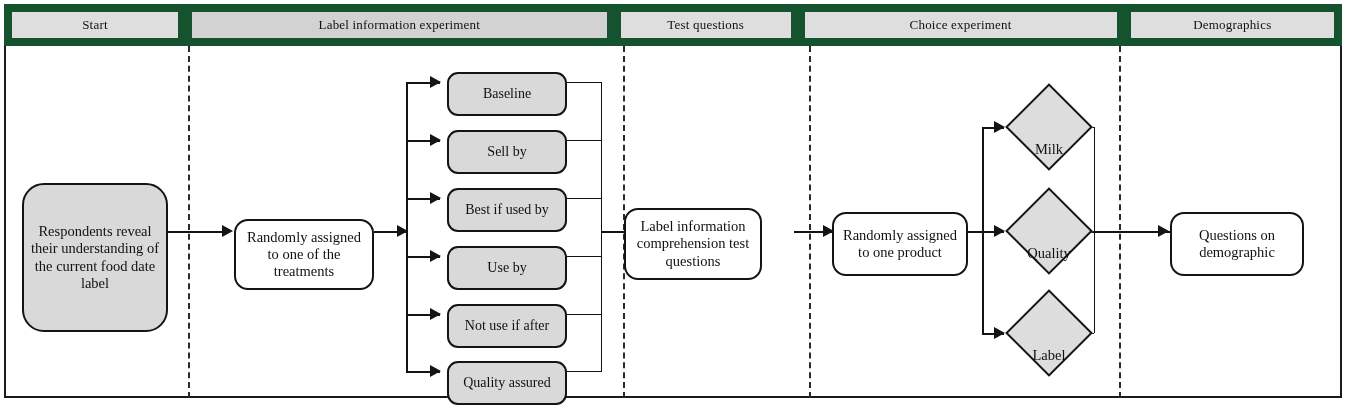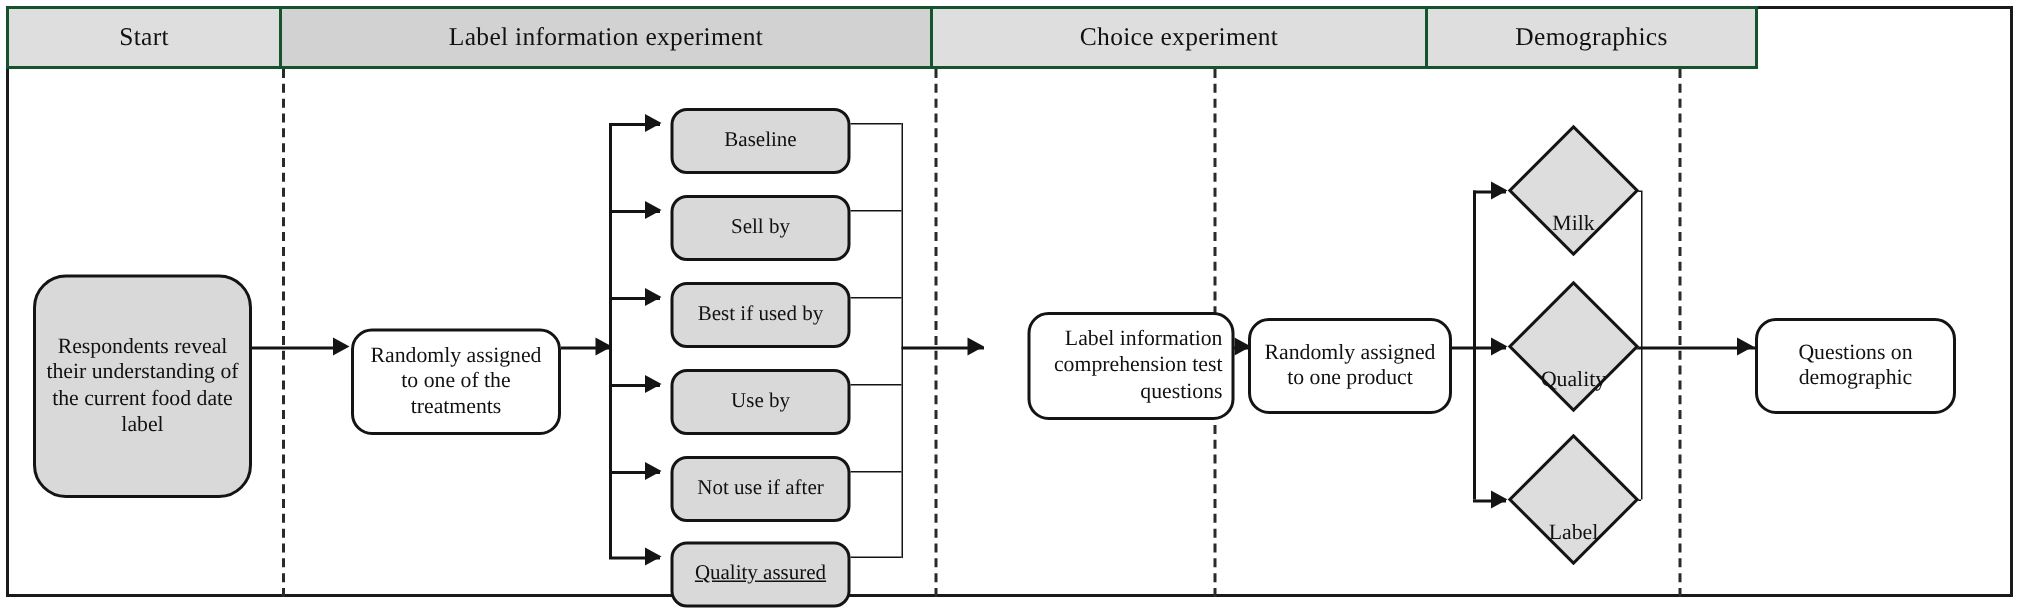--- a/index.html
+++ b/index.html
@@ -36,27 +36,27 @@
     position: absolute;
     left: 4px;
     top: 4px;
     width: 1338px;
     height: 42px;
     display: flex;
     box-sizing: border-box;
   }
   .header-cell {
     box-sizing: border-box;
-    border: 2px solid #14532d;
+    border: 8px solid #14532d;
     margin-left: -2px;
     background: #dedede;
     display: flex;
     align-items: center;
     justify-content: center;
-    font-size: 17px;
+    font-size: 13px;
     letter-spacing: .2px;
     color: #111111;
     white-space: nowrap;
   }
   .header-cell:first-child { margin-left: 0; }
   .header-cell.shaded { background: #d2d2d2; }
 
   
   .col-divider {
     position: absolute;
@@ -150,20 +150,21 @@
 </head>
 <body>
 
 <div id="figure">
 
   <div class="outer-frame"></div>
 
   <div class="header-row">
     <div class="header-cell" style="width:184px;">Start</div>
     <div class="header-cell shaded" style="width:436px;">Label information experiment</div>
+    <div class="header-cell" style="width:188px;">Test questions</div>
     <div class="header-cell" style="width:332px;">Choice experiment</div>
     <div class="header-cell" style="width:222px;">Demographics</div>
   </div>
 
   <div class="col-divider" style="left:188px;"></div>
   <div class="col-divider" style="left:623px;"></div>
   <div class="col-divider" style="left:809px;"></div>
   <div class="col-divider" style="left:1119px;"></div>
 
   <div class="node filled round-lg" style="left:22px; top:171px; width:146px; height:149px;">Respondents reveal their understanding of the current food date label</div>
@@ -194,35 +195,35 @@
   <div class="arrowhead" style="left:430px; top:308px;"></div>
 
   <div class="hline thick" style="left:406px; top:371px; width:34px;"></div>
   <div class="arrowhead" style="left:430px; top:365px;"></div>
 
   <div class="node treat" style="left:447px; top:60px;  width:120px; height:44px;">Baseline</div>
   <div class="node treat" style="left:447px; top:118px; width:120px; height:44px;">Sell by</div>
   <div class="node treat" style="left:447px; top:234px; width:120px; height:44px;">Use by</div>
   <div class="node treat" style="left:447px; top:176px; width:120px; height:44px;">Best if used by</div>
   <div class="node treat" style="left:447px; top:292px; width:120px; height:44px;">Not use if after</div>
-  <div class="node treat" style="left:447px; top:349px; width:120px; height:44px;text-decoration:underline;">Quality assured</div>
+  <div class="node treat" style="left:447px; top:349px; width:120px; height:44px;">Quality assured</div>
 
   <div class="hline" style="left:567px; top:82px;  width:34px;"></div>
   <div class="hline" style="left:567px; top:140px; width:34px;"></div>
   <div class="hline" style="left:567px; top:198px; width:34px;"></div>
   <div class="hline" style="left:567px; top:256px; width:34px;"></div>
   <div class="hline" style="left:567px; top:314px; width:34px;"></div>
   <div class="hline" style="left:567px; top:371px; width:34px;"></div>
 
   <div class="vline" style="left:601px; top:82px; height:290px;"></div>
 
   <div class="hline thick" style="left:601px; top:231px; width:55px;"></div>
   <div class="arrowhead" style="left:645px; top:225px;"></div>
 
-  <div class="node" style="left:685px; top:196px; width:138px; height:72px;text-align:right;">Label information comprehension test questions</div>
+  <div class="node" style="left:624px; top:196px; width:138px; height:72px;">Label information comprehension test questions</div>
 
   <div class="hline thick" style="left:794px; top:231px; width:38px;"></div>
   <div class="arrowhead" style="left:823px; top:225px;"></div>
 
   <div class="node" style="left:832px; top:200px; width:136px; height:64px;">Randomly assigned to one product</div>
 
   <div class="hline thick" style="left:968px; top:231px; width:14px;"></div>
   <div class="vline thick" style="left:982px; top:127px; height:206px;"></div>
 
   <div class="hline thick" style="left:982px; top:127px; width:22px;"></div>

